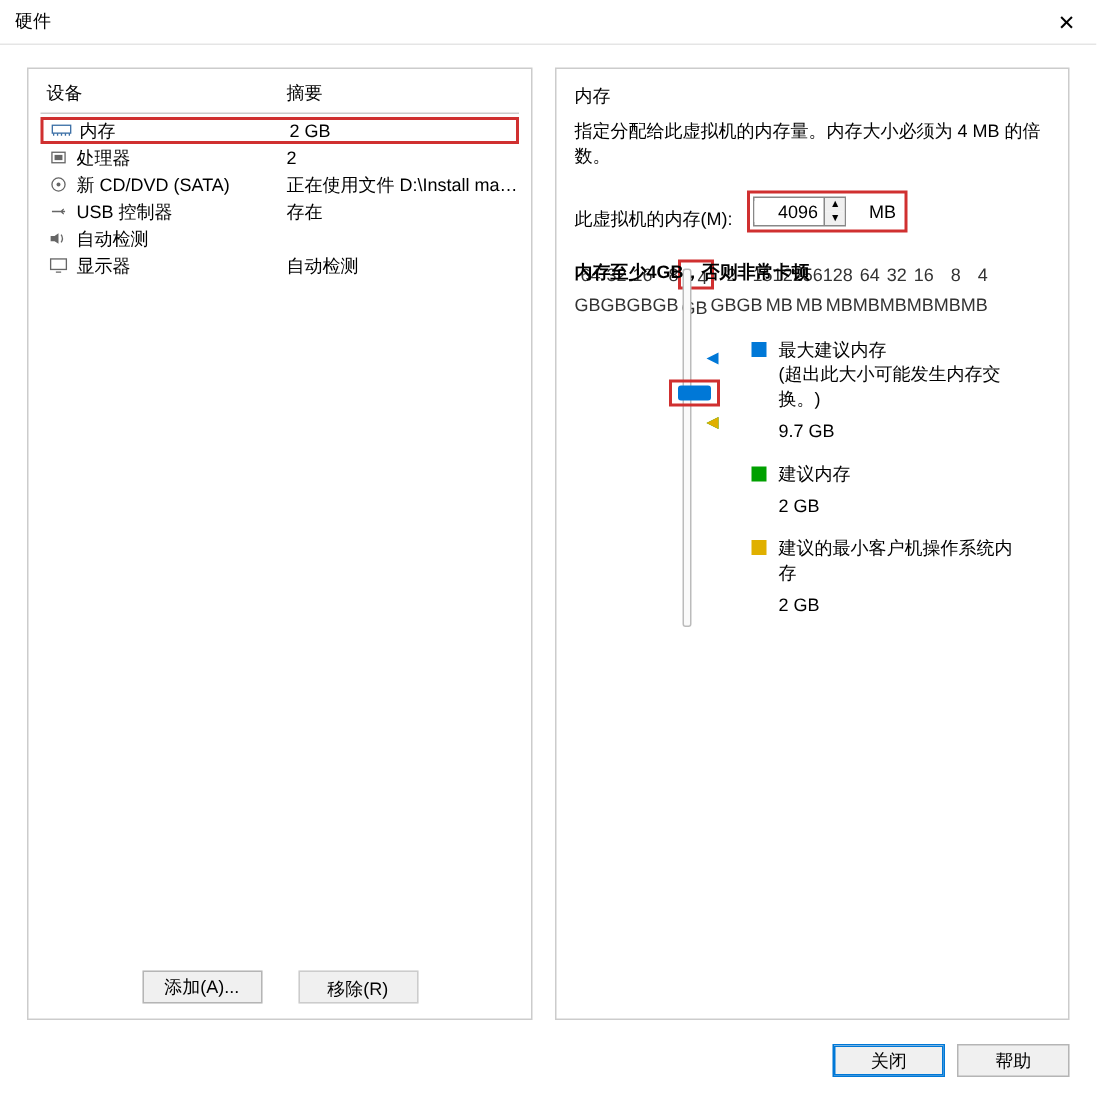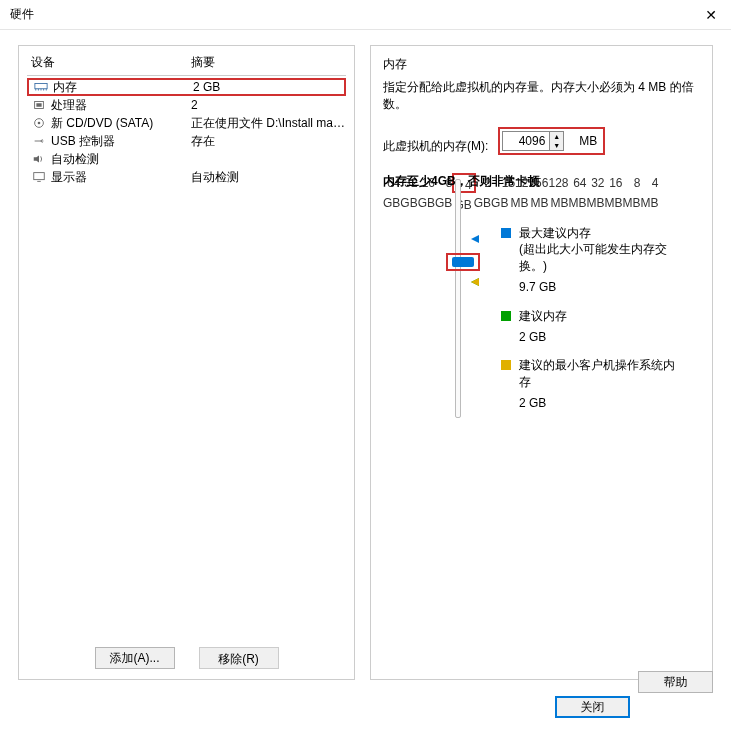--- a/index.html
+++ b/index.html
@@ -46,21 +46,21 @@
 .annot { color: #000000; font-weight: bold; position: absolute; white-space: nowrap; }
 .lg-item { display: flex; align-items: flex-start; gap: 8px; margin-bottom: 12px; }
 .lg-sq { width: 10px; height: 10px; margin-top: 3px; }
 .lg-sq.blue { background: #0078d7; }
 .lg-sq.green { background: #00a000; }
 .lg-sq.yellow { background: #e0b000; }
 .lg-txt { flex: 1; line-height: 1.4; }
 .lg-val { margin-top: 4px; }
 .footer { position: absolute; bottom: 12px; right: 18px; display: flex; gap: 8px; }
 .footer .btn { min-width: 75px; }
-.footer .btn.primary { border: 1px solid #0078d7; box-shadow: inset 0 0 0 1px #0078d7; margin-top: 25px; }
+.footer .btn.primary { border: 1px solid #0078d7; box-shadow: inset 0 0 0 1px #0078d7; }
 </style>
 </head>
 <body>
 
 <div class="titlebar">
   <span class="title">硬件</span>
   <div class="close">✕</div>
 </div>
 
 <div class="content">

